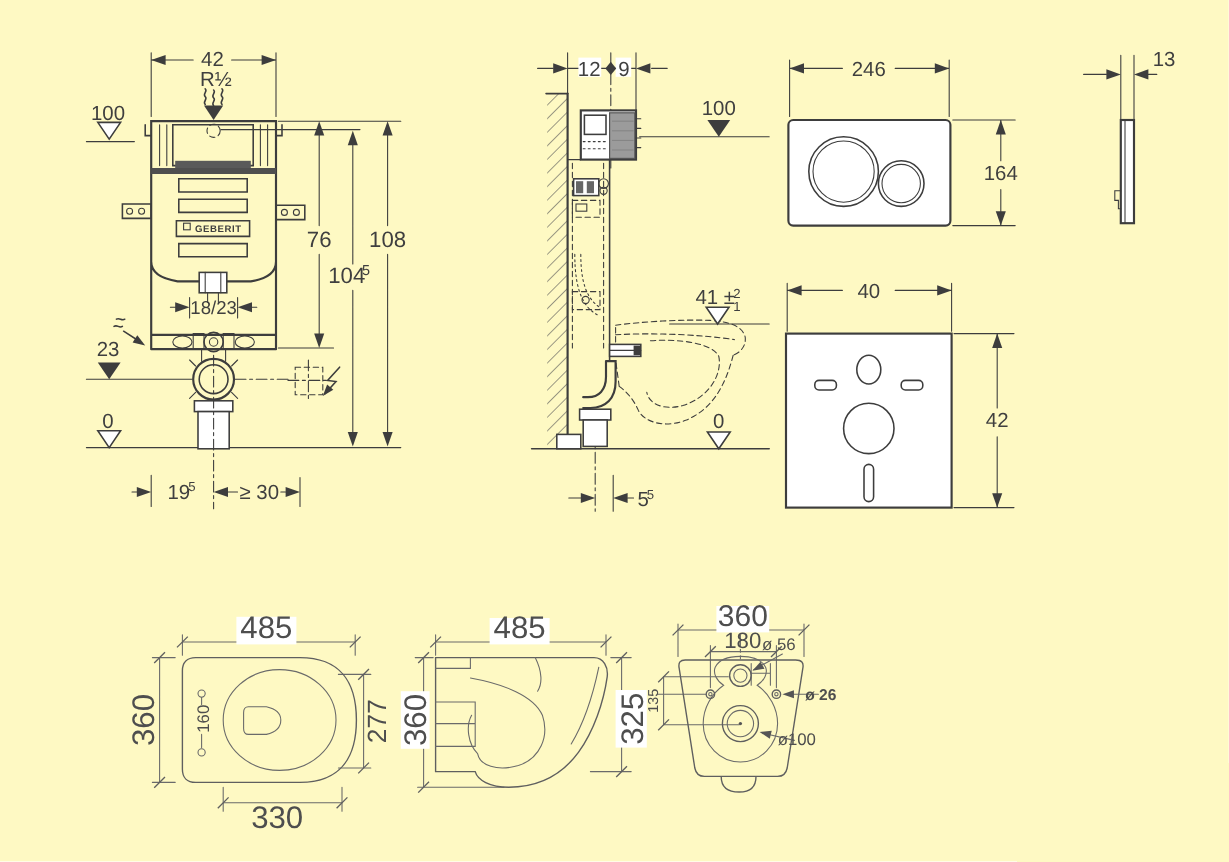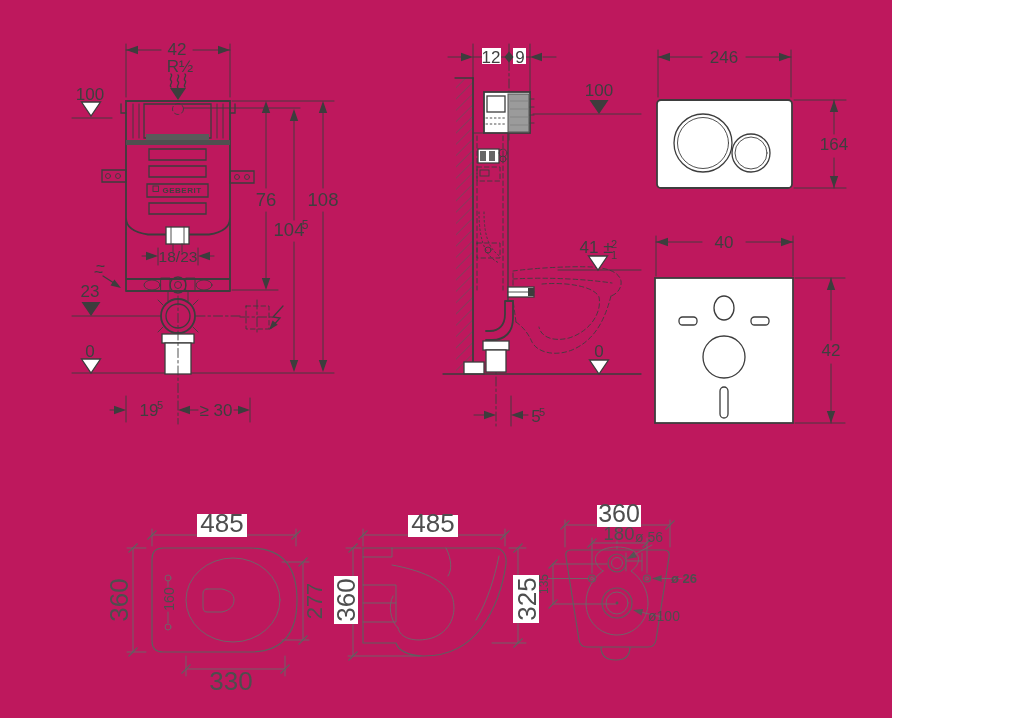--- a/index.html
+++ b/index.html
@@ -1,16 +1,16 @@
 <!DOCTYPE html>
 <html><head>
 <meta charset="utf-8">
 <style>
   html,body{margin:0;padding:0;background:#fff}
-  #stage{position:relative;width:892px;height:718px;background:#be185d;overflow:hidden}
+  #stage{position:relative;width:1024px;height:718px;background:#fef9c3;overflow:hidden}
   svg{position:absolute;left:0;top:0}
   svg text{font-family:"Liberation Sans","DejaVu Sans",sans-serif;fill:#3f3f3f;text-anchor:middle}
   .c2{fill:#4e4e4e}
   .t8{font-size:8px;font-weight:700;letter-spacing:.5px}
   .t11{font-size:11px}.t12{font-size:12px}.t13{font-size:13px}
   .t14{font-size:14px}.t15{font-size:15.5px}.t17{font-size:17px}
   .t18{font-size:18.5px}.t22{font-size:22px}.t25{font-size:25px}.t26{font-size:26px}
   .b{font-weight:700}
   .k{stroke:#3d3d3d;fill:none;stroke-width:1.3;stroke-linecap:round}
   .k2{stroke:#3d3d3d;fill:none;stroke-width:1.8;stroke-linecap:round}

